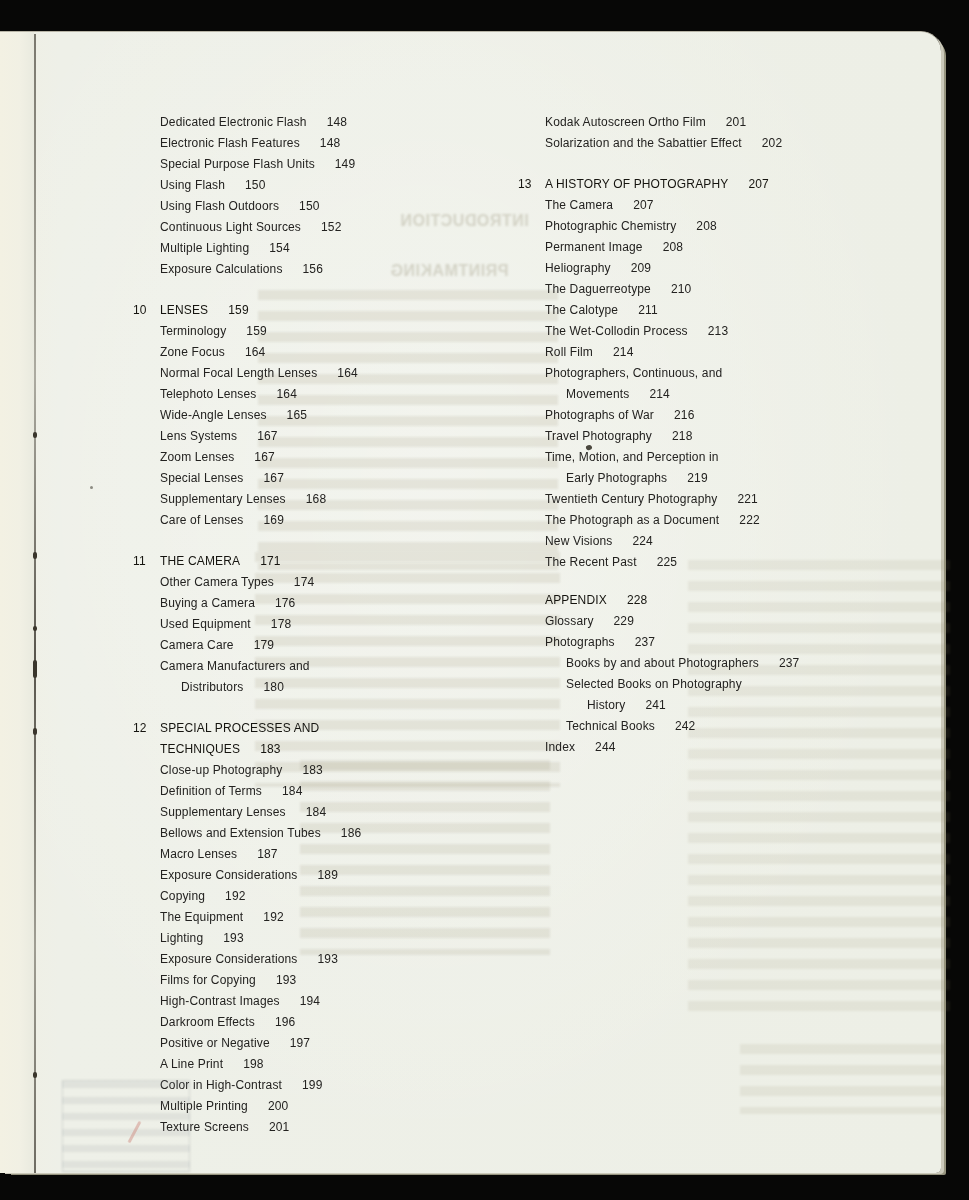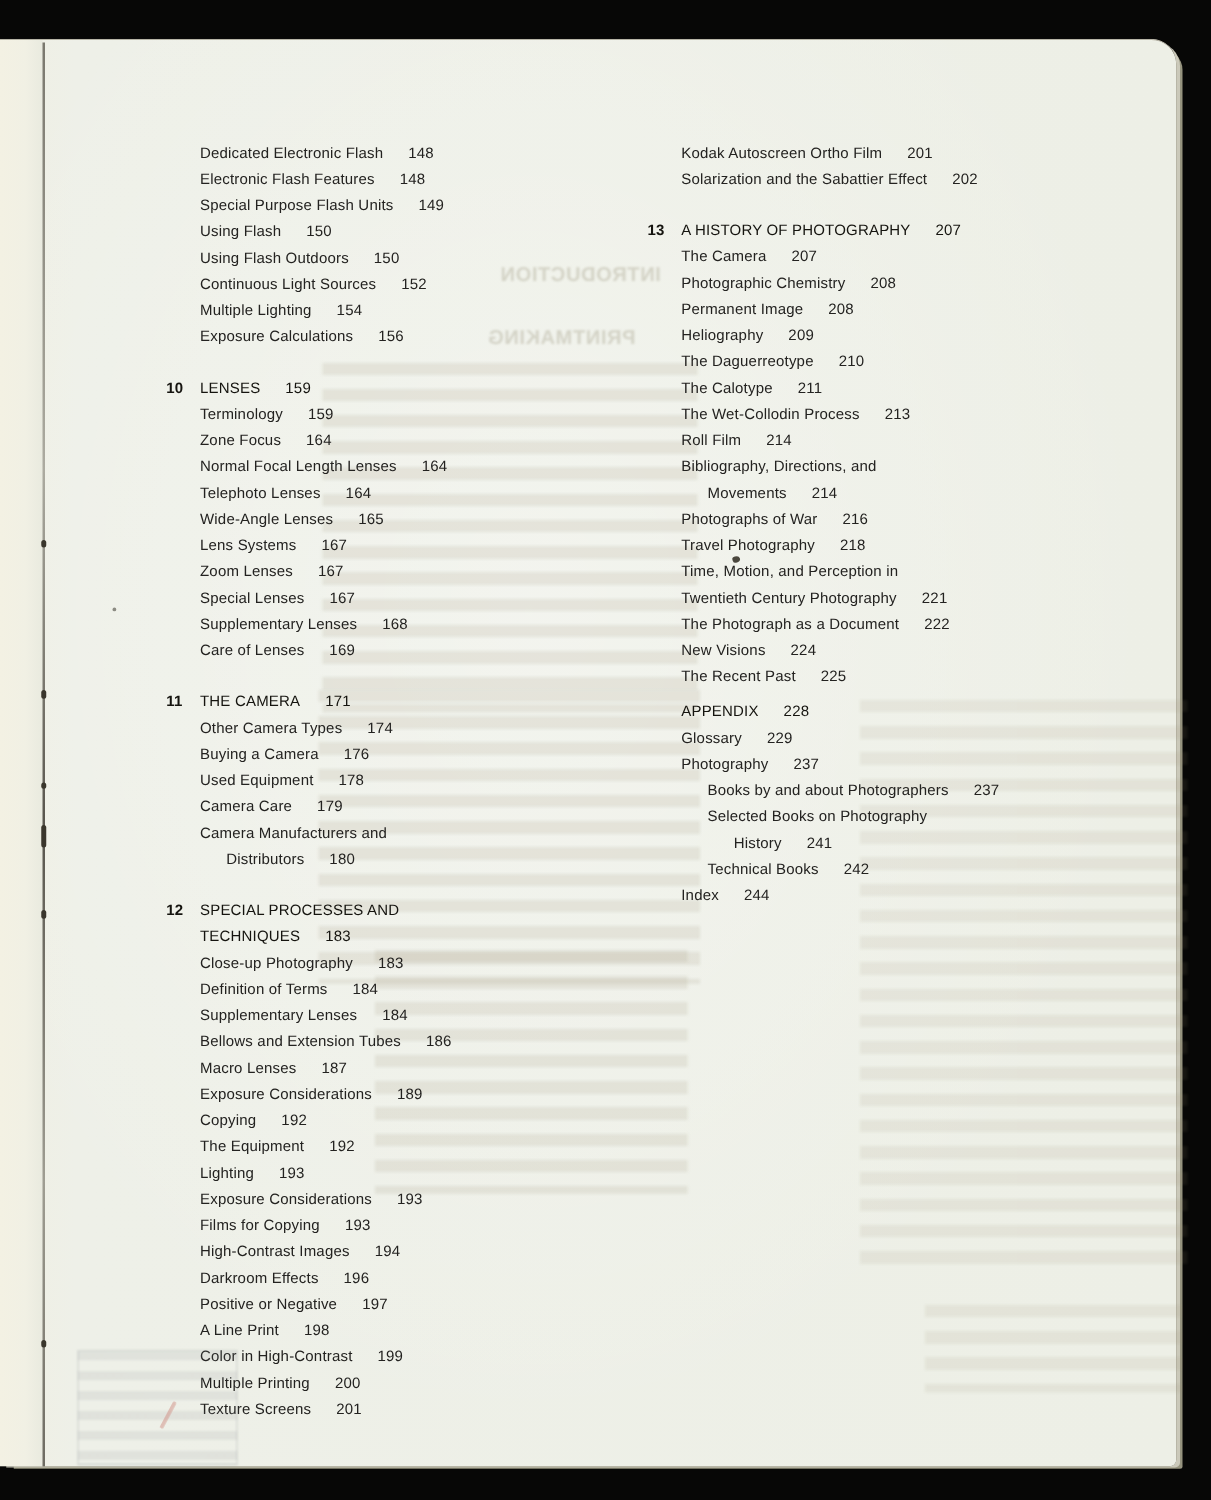--- a/index.html
+++ b/index.html
@@ -34,23 +34,23 @@
   
   .toc-col{
     position:absolute;top:80px;
     font-size:12px;line-height:21px;letter-spacing:.15px;
     color:#232220;white-space:nowrap;
   }
   .col-left{left:133px;width:415px;}
   .col-right{left:518px;width:428px;}
   .block{margin-top:0;}
   .block.section{margin-top:20px;}
-  .col-right .block:nth-child(3){margin-top:7px;}
+  .col-right .block:nth-child(3){margin-top:17px;}
   .head-row{display:flex;}
-  .num{flex:0 0 27px;font-weight:700;color:#15140f;}
+  .num{flex:0 0 27px;font-weight:400;color:#15140f;}
   .head-line .label,.head-line .pagenum{font-weight:400;color:#15140f;}
   .entry{padding-left:27px;}
   .entry.ind1{padding-left:48px;}
   .entry.ind2{padding-left:69px;}
   .pagenum{margin-left:20px;}
   
   .ghost{
     position:absolute;pointer-events:none;
     background:repeating-linear-gradient(180deg,
       rgba(150,141,112,0.15) 0 10px, rgba(150,141,112,0) 10px 21px);
@@ -186,39 +186,40 @@
           </div>
         </div>
         <div class="entry"><span class="label">The Camera</span><span class="pagenum">207</span></div>
         <div class="entry"><span class="label">Photographic Chemistry</span><span class="pagenum">208</span></div>
         <div class="entry"><span class="label">Permanent Image</span><span class="pagenum">208</span></div>
         <div class="entry"><span class="label">Heliography</span><span class="pagenum">209</span></div>
         <div class="entry"><span class="label">The Daguerreotype</span><span class="pagenum">210</span></div>
         <div class="entry"><span class="label">The Calotype</span><span class="pagenum">211</span></div>
         <div class="entry"><span class="label">The Wet-Collodin Process</span><span class="pagenum">213</span></div>
         <div class="entry"><span class="label">Roll Film</span><span class="pagenum">214</span></div>
-        <div class="entry"><span class="label">Bibliography, Directions, and</span></div>
+        <div class="entry"><span class="label">Photographers, Continuous, and</span></div>
         <div class="entry ind1"><span class="label">Movements</span><span class="pagenum">214</span></div>
         <div class="entry"><span class="label">Photographs of War</span><span class="pagenum">216</span></div>
         <div class="entry"><span class="label">Travel Photography</span><span class="pagenum">218</span></div>
         <div class="entry"><span class="label">Time, Motion, and Perception in</span></div>
+        <div class="entry ind1"><span class="label">Early Photographs</span><span class="pagenum">219</span></div>
         <div class="entry"><span class="label">Twentieth Century Photography</span><span class="pagenum">221</span></div>
         <div class="entry"><span class="label">The Photograph as a Document</span><span class="pagenum">222</span></div>
         <div class="entry"><span class="label">New Visions</span><span class="pagenum">224</span></div>
         <div class="entry"><span class="label">The Recent Past</span><span class="pagenum">225</span></div>
       </div>
       <div class="block section">
         <div class="head-row">
           <span class="num"></span>
           <div class="head-lines">
             <div class="head-line"><span class="label bold">APPENDIX</span><span class="pagenum">228</span></div>
           </div>
         </div>
         <div class="entry"><span class="label">Glossary</span><span class="pagenum">229</span></div>
-        <div class="entry"><span class="label">Photography</span><span class="pagenum">237</span></div>
+        <div class="entry"><span class="label">Photographs</span><span class="pagenum">237</span></div>
         <div class="entry ind1"><span class="label">Books by and about Photographers</span><span class="pagenum">237</span></div>
         <div class="entry ind1"><span class="label">Selected Books on Photography</span></div>
         <div class="entry ind2"><span class="label">History</span><span class="pagenum">241</span></div>
         <div class="entry ind1"><span class="label">Technical Books</span><span class="pagenum">242</span></div>
         <div class="entry"><span class="label">Index</span><span class="pagenum">244</span></div>
       </div>
     </div>
 
   <div class="ghost-box"></div>
   <span class="speck s1"></span>

